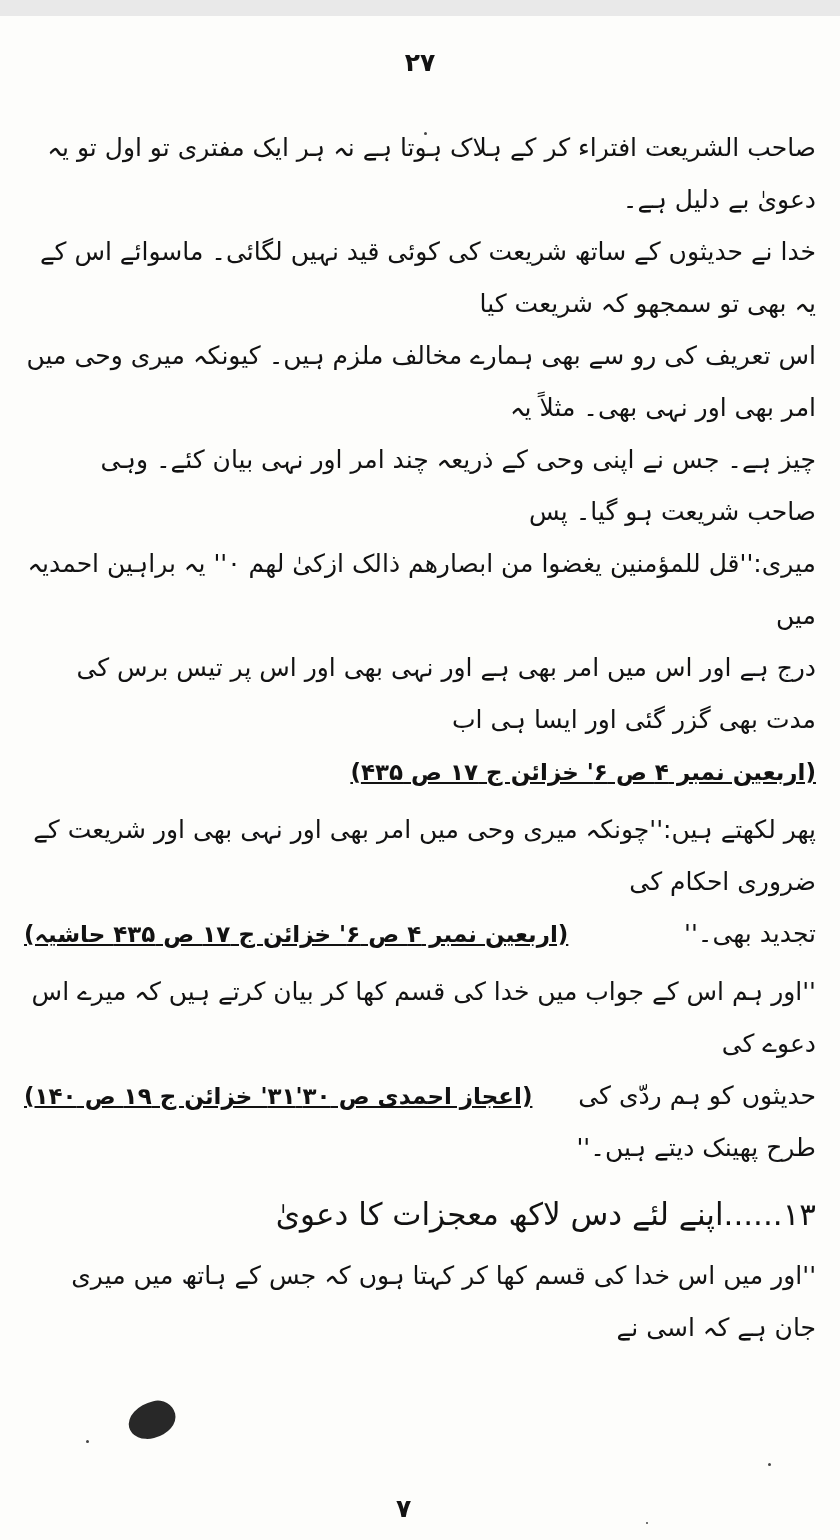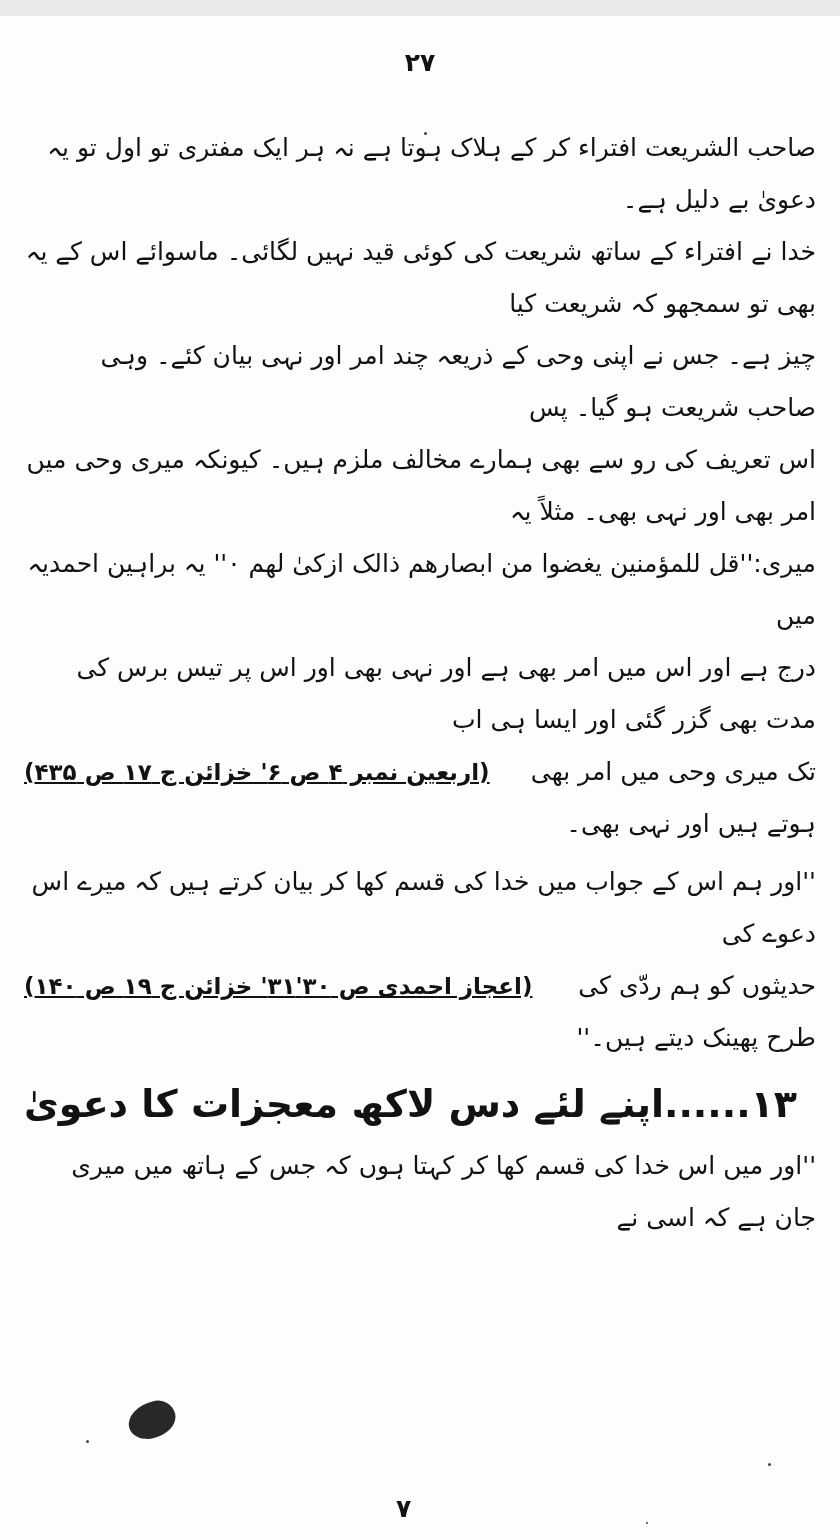--- a/index.html
+++ b/index.html
@@ -36,23 +36,23 @@
   }
   .refline .text { font-size:25px; line-height:52px; }
   .ref {
     font-size:23px;
     line-height:52px;
     white-space:nowrap;
     font-weight:bold;
     text-decoration:underline;
   }
   .heading {
-    text-align:left;
-    font-weight:bold;
-    font-size:38px;
+    text-align:right;
+    font-weight:normal;
+    font-size:31px;
     line-height:60px;
     margin:10px 0 6px 0;
   }
   .arabic { font-weight:normal; letter-spacing:1px; }
   .catchword {
     position:absolute;
     top:1478px;
     left:396px;
     font-size:25px;
     font-weight:bold;
@@ -81,33 +81,39 @@
 </head>
 <body>
 
 <div class="page">
   <div class="inner">
 
     <div class="pagenum">۲۷</div>
 
     <div class="para">
       <div class="line">صاحب الشریعت افتراء کر کے ہلاک ہوتا ہے نہ ہر ایک مفتری تو اول تو یہ دعویٰ بے دلیل ہے۔</div>
-      <div class="line">خدا نے افتراء کے ساتھ شریعت کی کوئی قید نہیں لگائی۔ ماسوائے اس کے یہ بھی تو سمجھو کہ شریعت کیا</div>
+      <div class="line">خدا نے حدیثوں کے ساتھ شریعت کی کوئی قید نہیں لگائی۔ ماسوائے اس کے یہ بھی تو سمجھو کہ شریعت کیا</div>
+      <div class="line">اس تعریف کی رو سے بھی ہمارے مخالف ملزم ہیں۔ کیونکہ میری وحی میں امر بھی اور نہی بھی۔ مثلاً یہ</div>
       <div class="line">چیز ہے۔ جس نے اپنی وحی کے ذریعہ چند امر اور نہی بیان کئے۔ وہی صاحب شریعت ہو گیا۔ پس</div>
-      <div class="line">اس تعریف کی رو سے بھی ہمارے مخالف ملزم ہیں۔ کیونکہ میری وحی میں امر بھی اور نہی بھی۔ مثلاً یہ</div>
       <div class="line">
         <span>میری:''</span><span class="arabic">قل للمؤمنین یغضوا من ابصارھم ذالک ازکیٰ لھم ۰</span><span>'' یہ براہین احمدیہ میں</span>
       </div>
       <div class="line">درج ہے اور اس میں امر بھی ہے اور نہی بھی اور اس پر تیس برس کی مدت بھی گزر گئی اور ایسا ہی اب</div>
       <div class="line refline">
-        <span class="text">تک میری وحی میں امر بھی ہوتے ہیں اور نہی بھی۔</span>
         <span class="ref">(اربعین نمبر ۴ ص ۶' خزائن ج ۱۷ ص ۴۳۵)</span>
       </div>
     </div>
 
+    <div class="para">
+      <div class="line">پھر لکھتے ہیں:''چونکہ میری وحی میں امر بھی اور نہی بھی اور شریعت کے ضروری احکام کی</div>
+      <div class="line refline">
+        <span class="text">تجدید بھی۔''</span>
+        <span class="ref">(اربعین نمبر ۴ ص ۶' خزائن ج ۱۷ ص ۴۳۵ حاشیہ)</span>
+      </div>
+    </div>
 
     <div class="para">
       <div class="line">''اور ہم اس کے جواب میں خدا کی قسم کھا کر بیان کرتے ہیں کہ میرے اس دعوے کی</div>
       <div class="line refline">
         <span class="text">حدیثوں کو ہم ردّی کی طرح پھینک دیتے ہیں۔''</span>
         <span class="ref">(اعجاز احمدی ص ۳۰'۳۱' خزائن ج ۱۹ ص ۱۴۰)</span>
       </div>
     </div>
 
     <div class="heading">۱۳......اپنے لئے دس لاکھ معجزات کا دعویٰ</div>

